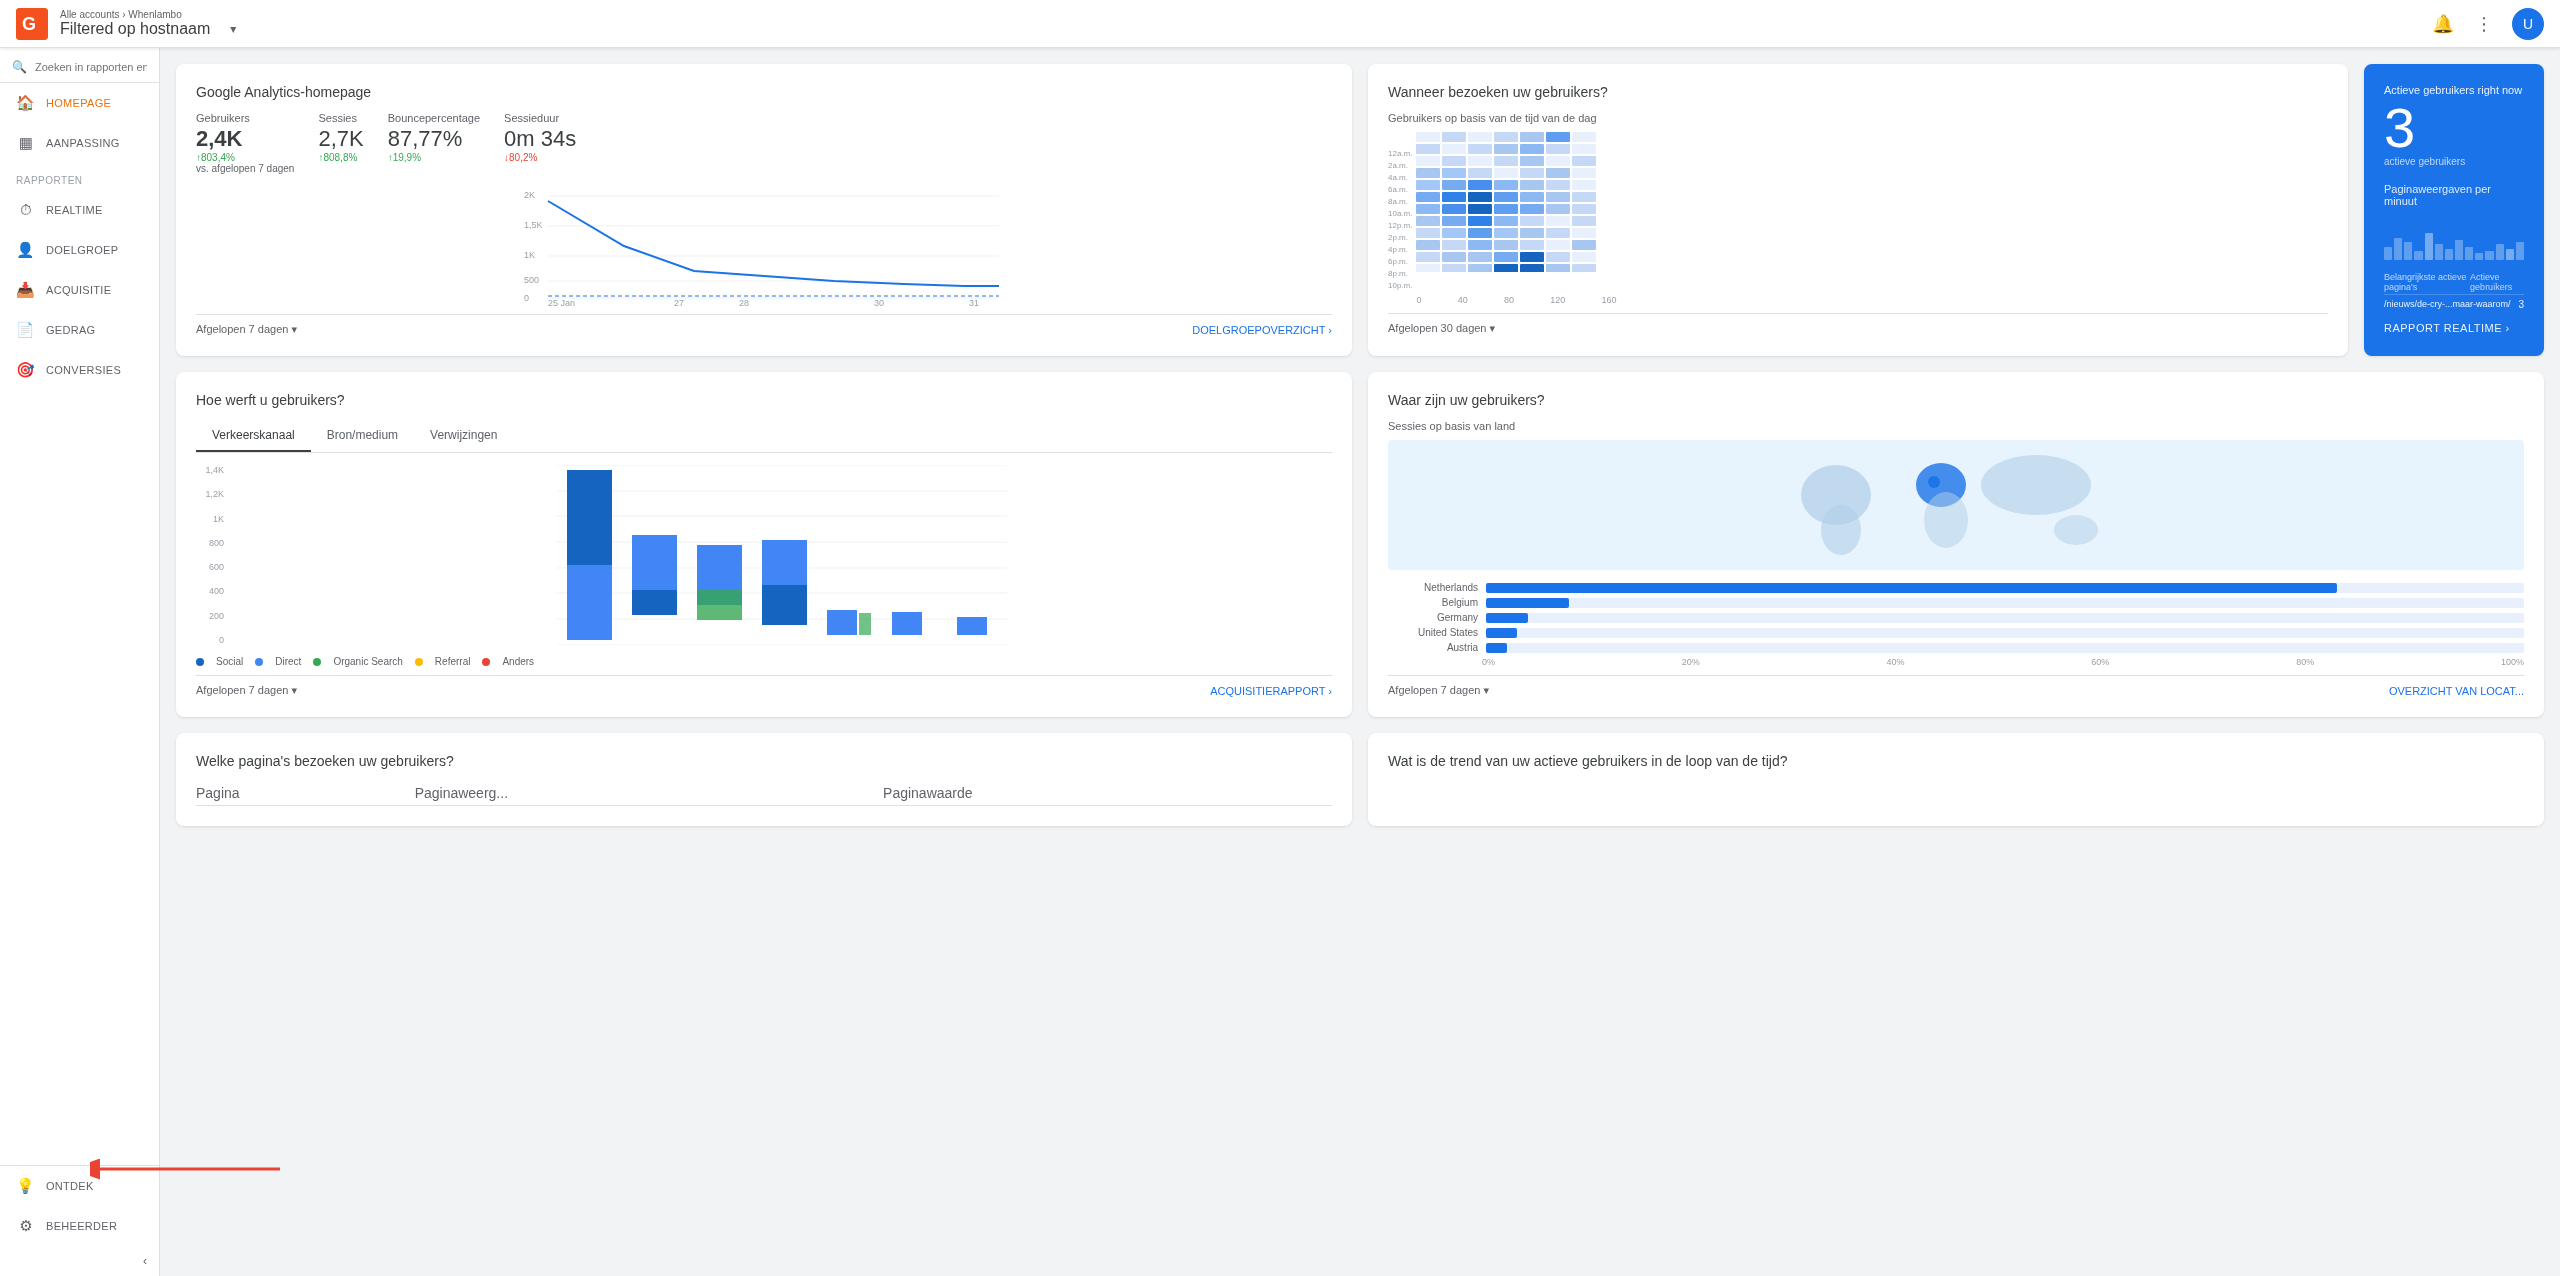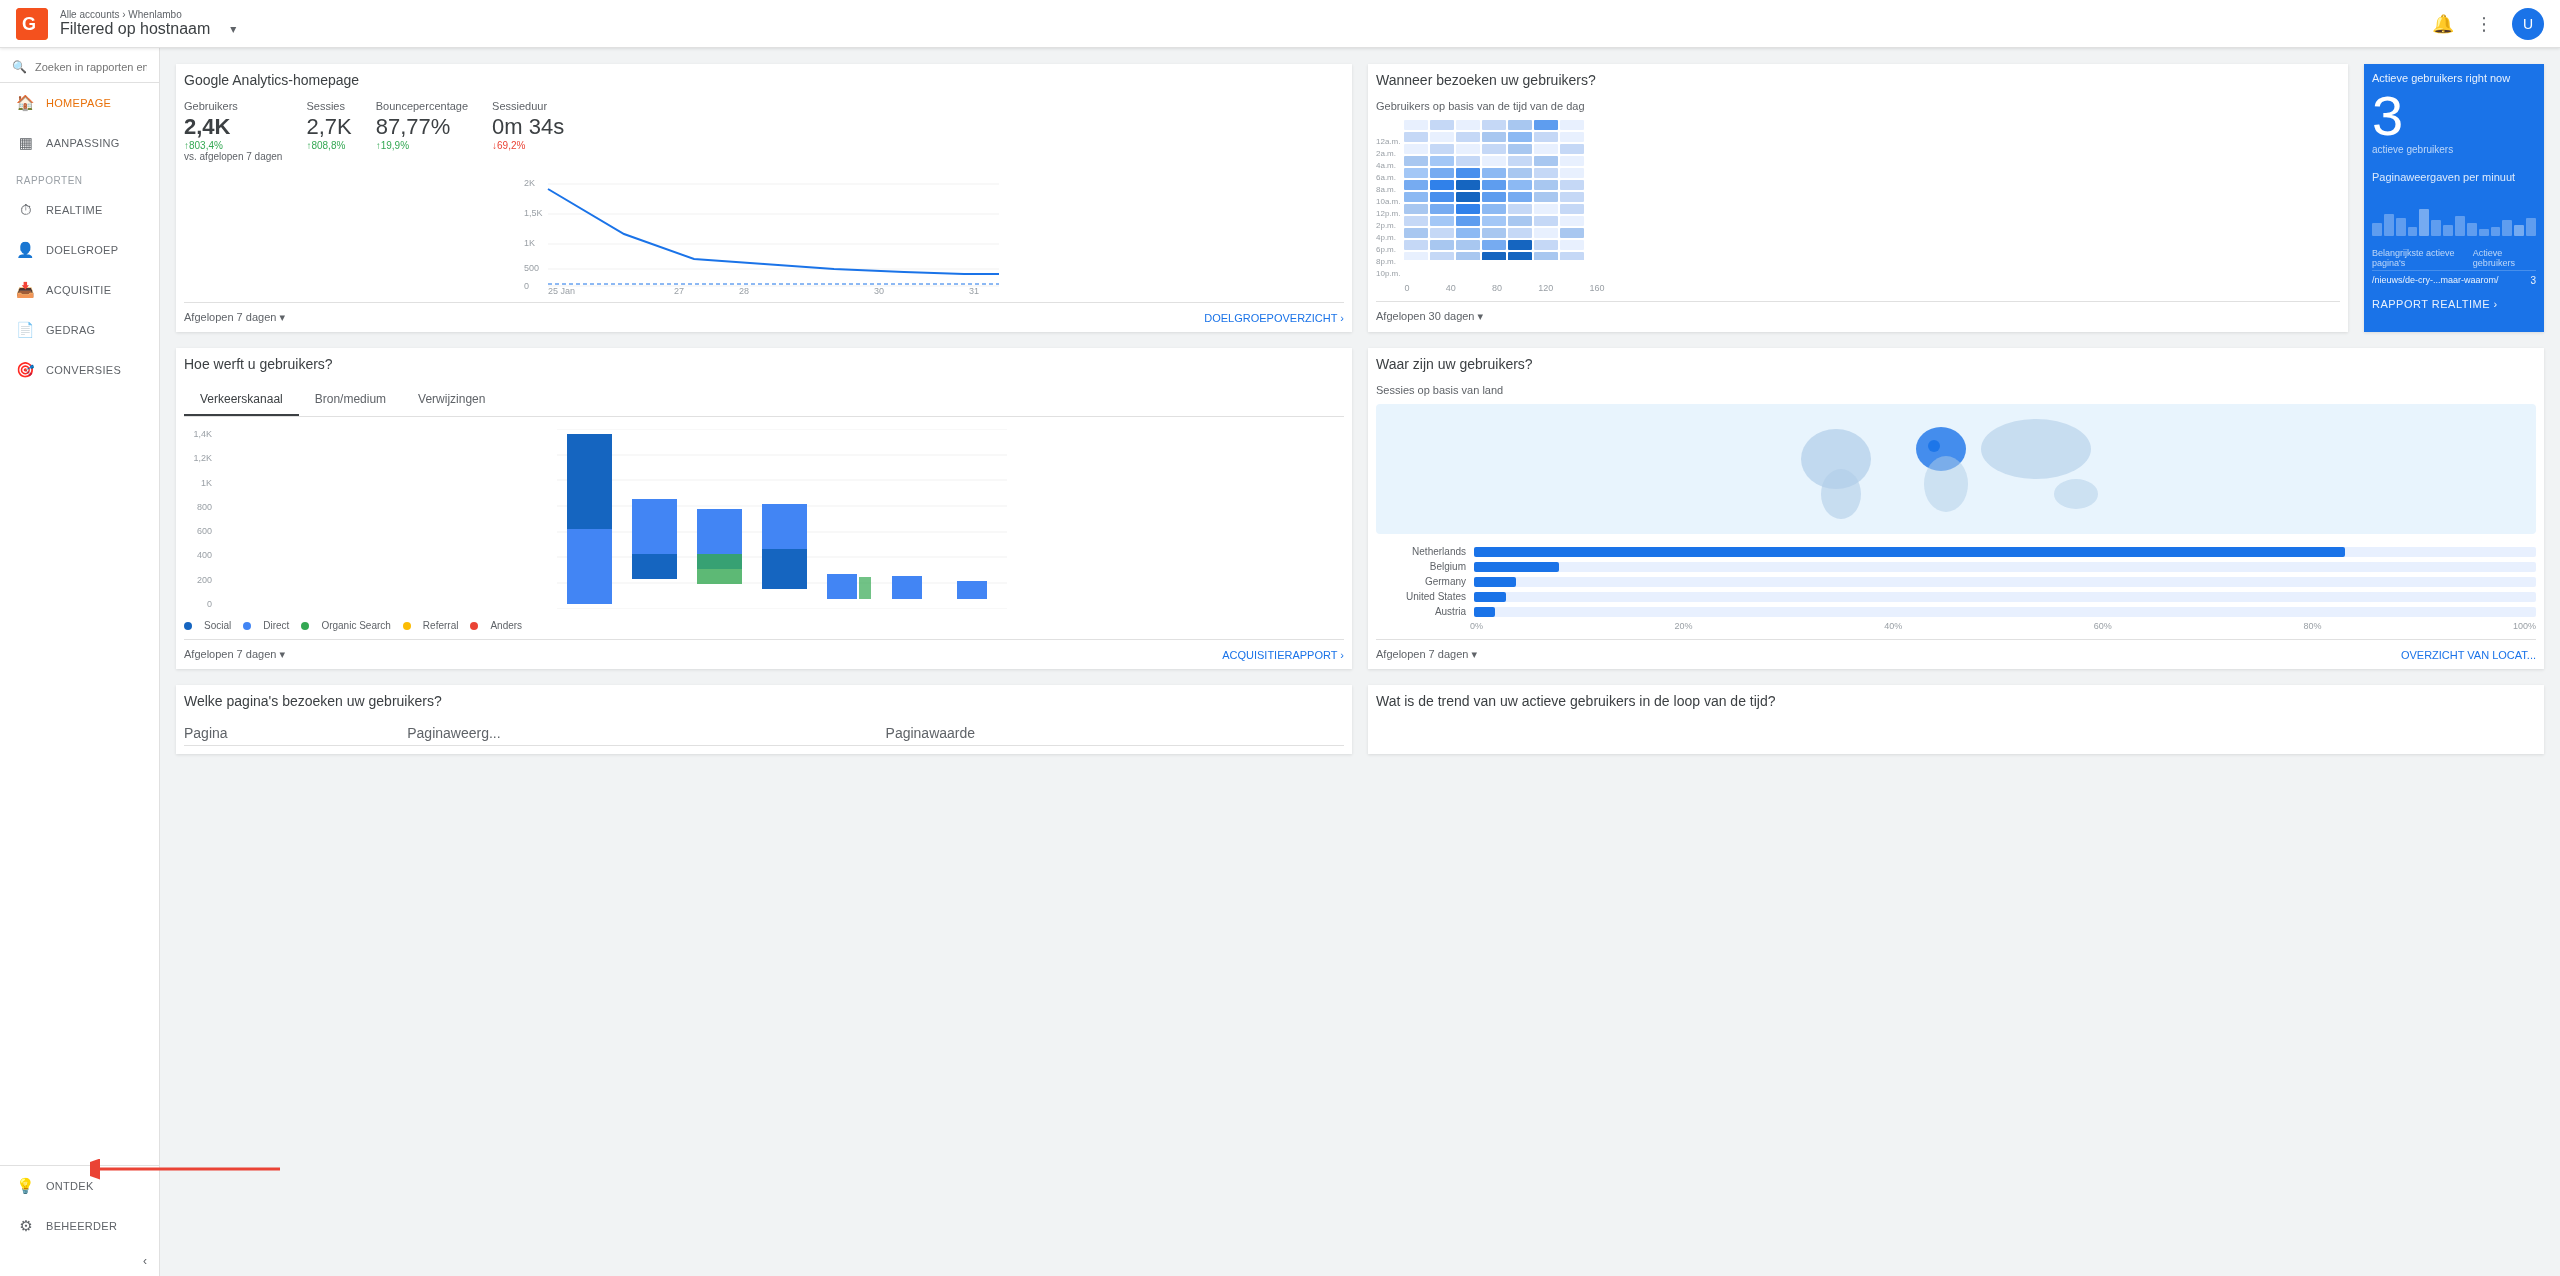--- a/index.html
+++ b/index.html
@@ -79,23 +79,23 @@
       padding: 16px;
       display: grid;
       grid-template-columns: 1fr 1fr;
       gap: 16px;
       align-content: start;
     }
 
     
     .card {
       background: #fff;
-      border-radius: 0;
+      border-radius: 8px;
       box-shadow: 0 1px 3px rgba(0,0,0,0.1);
-      padding: 8px;
+      padding: 20px;
       overflow: hidden;
     }
     .card-title { font-size: 14px; font-weight: 400; color: #3c4043; margin-bottom: 12px; }
     .card-subtitle { font-size: 11px; color: #5f6368; margin-bottom: 8px; }
 
     
     .analytics-homepage { grid-column: 1; }
 
     
     .metrics-row { display: flex; gap: 24px; margin-bottom: 12px; }
@@ -248,21 +248,21 @@
           <div class="metric-change up">↑808,8%</div>
         </div>
         <div class="metric">
           <div class="metric-label">Bouncepercentage</div>
           <div class="metric-value">87,77%</div>
           <div class="metric-change up">↑19,9%</div>
         </div>
         <div class="metric">
           <div class="metric-label">Sessieduur</div>
           <div class="metric-value">0m 34s</div>
-          <div class="metric-change down">↓69,2%</div>
+          <div class="metric-change down">↓80,2%</div>
         </div>
       </div>
 
       <div class="line-chart-area">
         <svg class="line-chart-svg" viewBox="0 0 480 120">
 
           <text x="0" y="12" font-size="9" fill="#9aa0a6">2K</text>
           <text x="0" y="42" font-size="9" fill="#9aa0a6">1,5K</text>
           <text x="0" y="72" font-size="9" fill="#9aa0a6">1K</text>
           <text x="0" y="97" font-size="9" fill="#9aa0a6">500</text>

